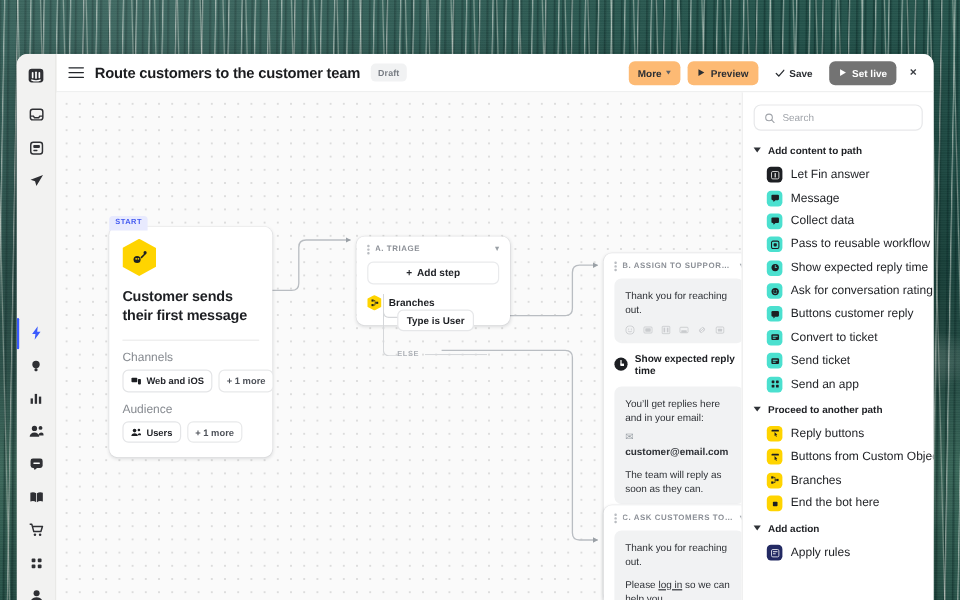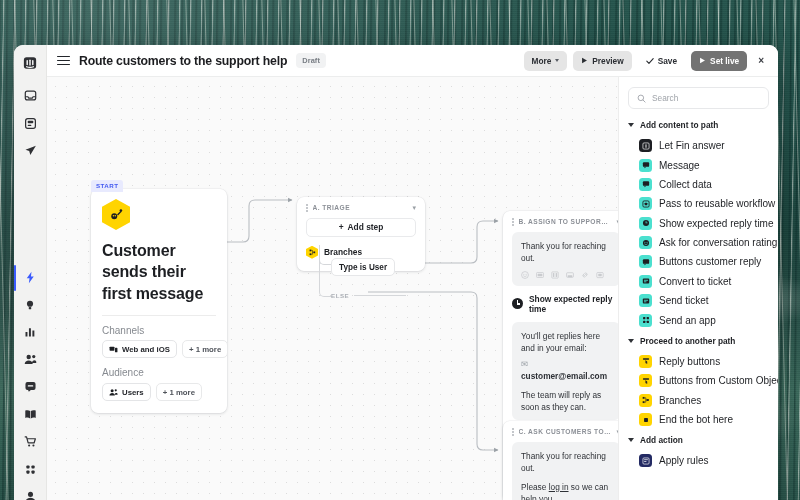--- a/index.html
+++ b/index.html
@@ -72,21 +72,21 @@
   .hamb{ width:13px;height:13px; display:flex;flex-direction:column;justify-content:center;gap:2.6px; cursor:pointer;}
   .hamb i{ display:block;height:1.3px;background:#23262b;border-radius:1px;}
   .hdr-title{ font-size:12.3px; font-weight:700; color:#1c1d20; letter-spacing:-.2px; white-space:nowrap;}
   .pill-draft{
     font-size:7.4px; color:#787d84; background:#f1f2f3; border-radius:4px;
     padding:3px 6px; font-weight:600; letter-spacing:.1px;
   }
   .hdr-right{ margin-left:auto; display:flex; align-items:center; gap:6px;}
   .btn{
     display:flex;align-items:center;gap:4px; font-size:8.3px; font-weight:700; color:#2b2e33;
-    background:#e5e5e5; border:none; border-radius:5px; padding:5px 8px; cursor:pointer; white-space:nowrap;
+    background:#fdba74; border:none; border-radius:5px; padding:5px 8px; cursor:pointer; white-space:nowrap;
   }
   .btn.flat{ background:transparent; }
   .btn.live{ background:#737373; color:#fff; }
   .btn.close{ background:transparent; color:#3b3e44; font-size:10px; padding:4px 5px;}
   .caret{ width:0;height:0;border-left:2.6px solid transparent;border-right:2.6px solid transparent;border-top:3.4px solid #5a5e65;}
 
   
   .body{ flex:1; display:flex; min-height:0; }
 
   .canvas{
@@ -103,21 +103,21 @@
     position:absolute; left:0; top:-9px; background:#e8eafe; color:#4259f0;
     font-size:6.2px; font-weight:800; letter-spacing:.45px; padding:2.4px 5px; border-radius:3px 3px 0 0;
   }
   
   #node-start{ left:44px; top:112px; width:136px; padding:10px 11px 12px; }
   .hexicon{
     width:28px;height:31px;background:#ffd400; position:relative; margin-bottom:10px;
     clip-path:polygon(50% 0,100% 25%,100% 75%,50% 100%,0 75%,0 25%);
     display:flex;align-items:center;justify-content:center;
   }
-  .start-title{ font-size:16px; font-weight:700; color:#1d1f23; line-height:1.33; letter-spacing:-.15px;}
+  .start-title{ font-size:12px; font-weight:700; color:#1d1f23; line-height:1.33; letter-spacing:-.15px;}
   .divider{ height:1px; background:#ececec; margin:11px 0 9px;}
   .field-lbl{ font-size:10px; color:#868a90; margin-bottom:4.5px;}
   .chiprow{ display:flex; gap:5px; align-items:center; margin-bottom:9px;text-align:right;}
   .chip{
     display:flex;align-items:center;gap:4px; font-size:7.8px;font-weight:700;color:#24262b;
     border:1px solid #e4e5e7; border-radius:5px; padding:3.6px 6px; background:#fff; white-space:nowrap;
   }
   .chip.plain{ font-weight:600; color:#4f535a; border-color:#e8e9ea;}
 
   
@@ -309,21 +309,21 @@
   </div>
 
   <div class="main">
 
     <div class="hdr">
       <div class="hamb">
           <i></i>
           <i></i>
           <i></i>
         </div>
-      <div class="hdr-title">Route customers to the support help</div>
+      <div class="hdr-title">Route customers to the customer team</div>
       <div class="pill-draft">Draft</div>
 
       <div class="hdr-right">
         <div class="btn">
           <span>More</span>
           <span class="caret"></span>
         </div>
         <div class="btn">
           <svg width="7" height="7" viewBox="0 0 10 10">
               <path d="M1.5 1 8.5 5 1.5 9z" fill="#2b2e33"></path>

